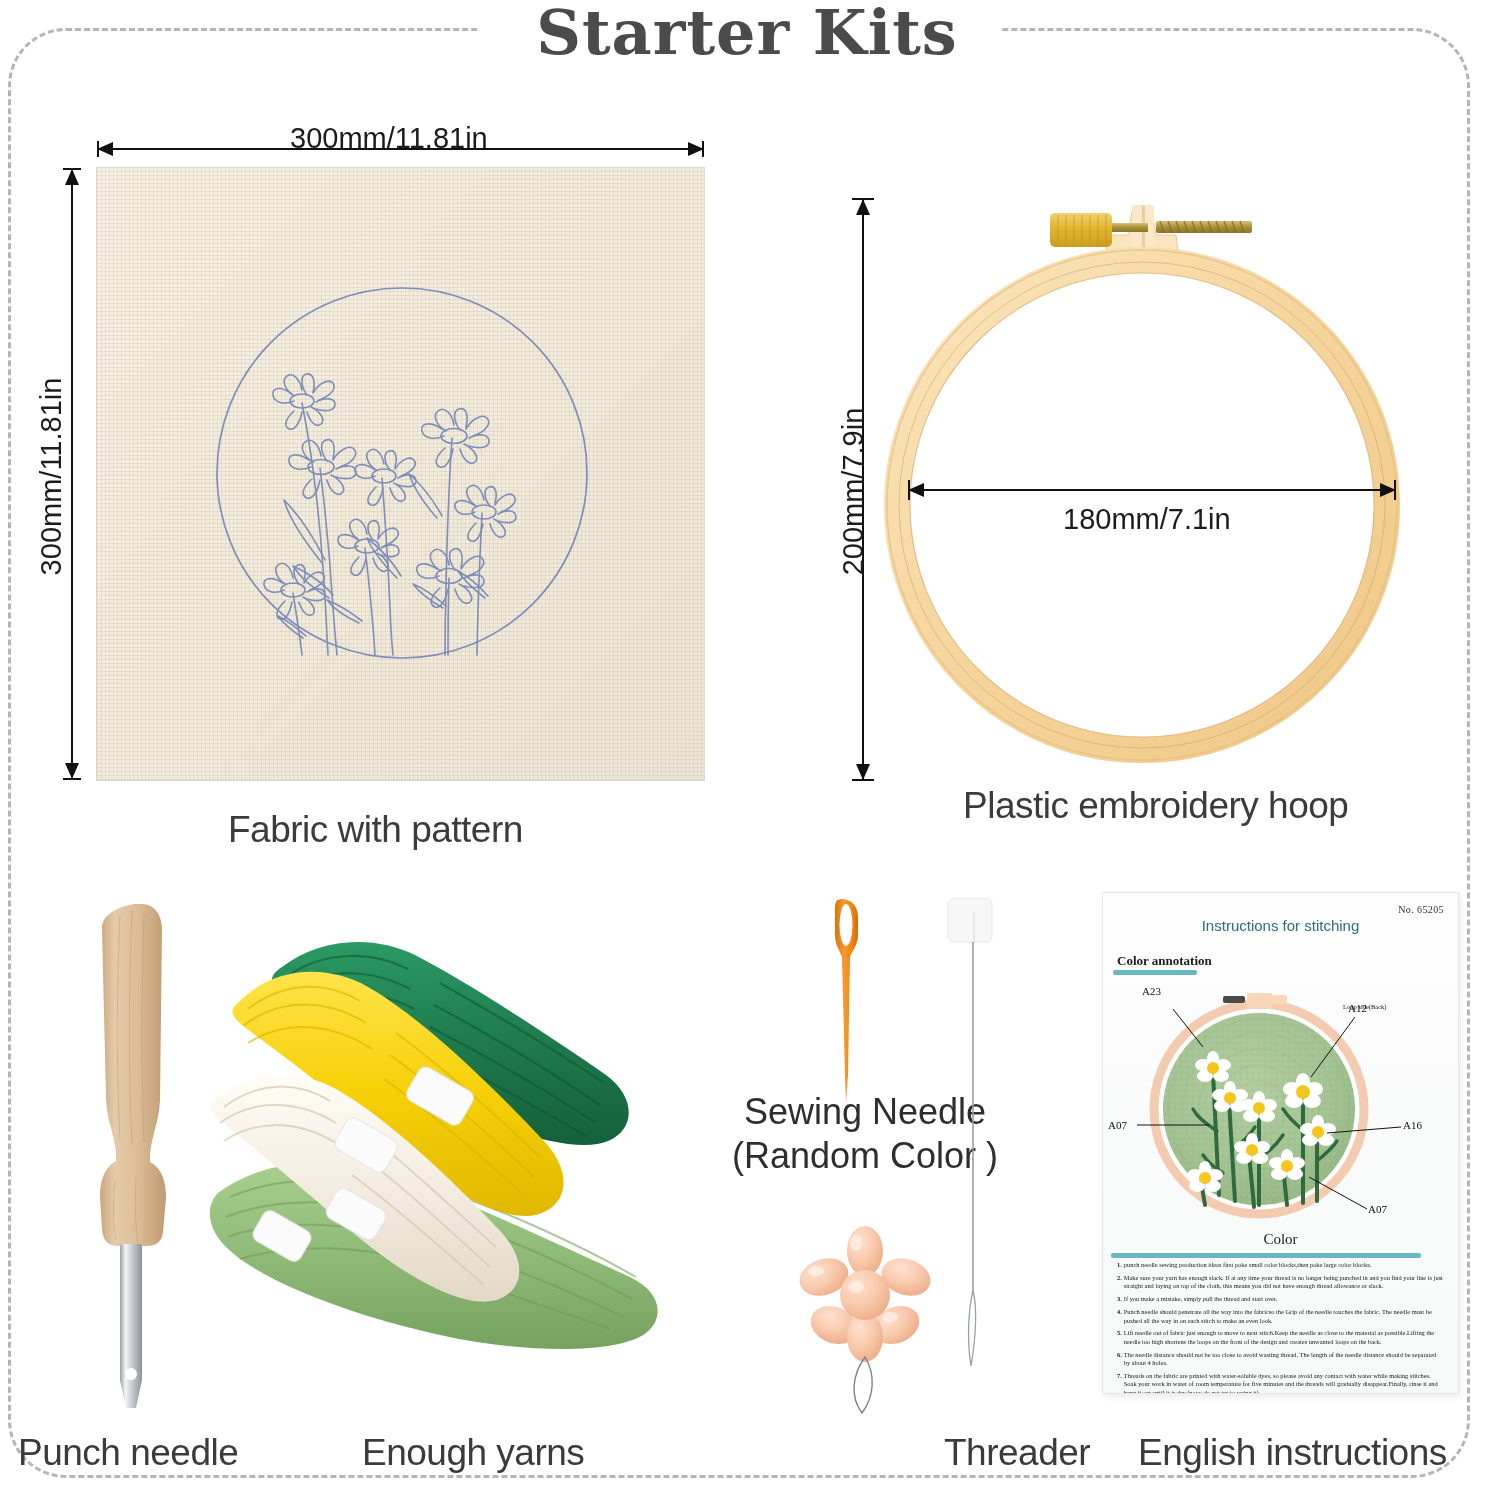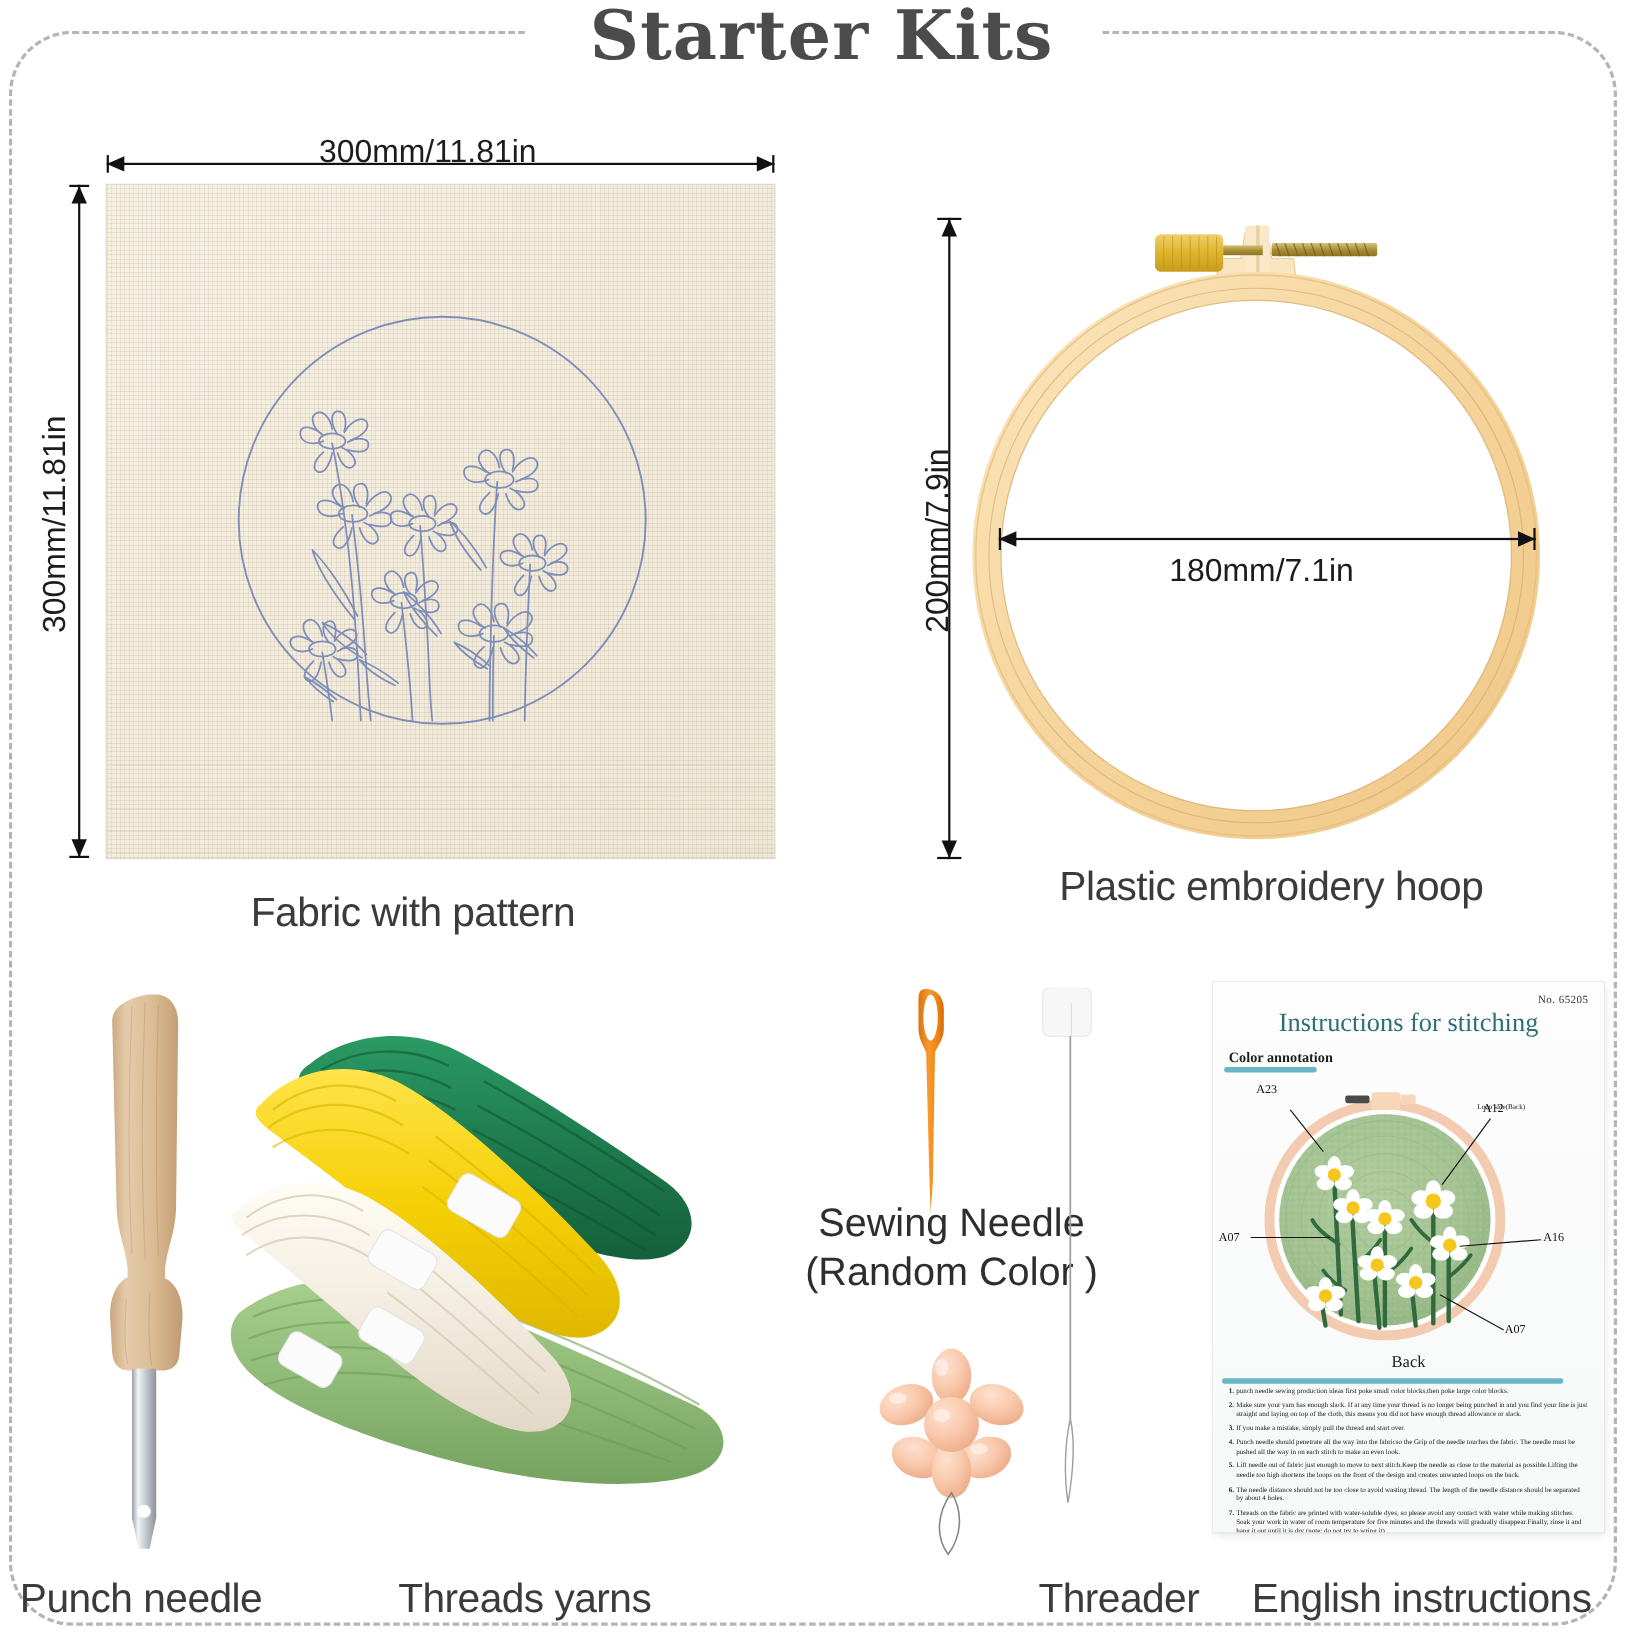--- a/index.html
+++ b/index.html
@@ -103,22 +103,22 @@
     box-shadow:0 0 0 1px #e6e6e6, 2px 3px 8px rgba(0,0,0,.10);
     overflow:hidden;
   }
   #sheet-no{
     position:absolute;right:14px;top:11px;
     font-family:"Liberation Serif", serif;
     font-size:10px;color:#333;letter-spacing:.4px;white-space:nowrap;
   }
   #sheet-title{
     position:absolute;left:0;top:24px;width:355px;text-align:center;
-    font-family:Liberation Serif, serif;
-    font-size:24px;color:#2b6f78;white-space:nowrap;
+    font-family:Liberation Sans, sans-serif;
+    font-size:15px;color:#2b6f78;white-space:nowrap;
   }
   #color-annot{
     position:absolute;left:14px;top:60px;
     font-family:Liberation Serif, serif;
     font-weight:bold;font-size:13px;color:#1d1d1d;white-space:nowrap;
   }
   #color-annot-bar{
     position:absolute;left:10px;top:77px;width:84px;height:5px;
     background:#69b6c4;border-radius:2px;
   }
@@ -493,21 +493,21 @@
     </g>
 
     <g>
       <rect x="209" y="152" width="62" height="38" rx="8" transform="rotate(30 240 171)" fill="#fbfbfb" stroke="#e4e4e4" stroke-width="1"></rect>
       <rect x="137" y="202" width="58" height="36" rx="8" transform="rotate(30 166 220)" fill="#fbfbfb" stroke="#e4e4e4" stroke-width="1"></rect>
       <rect x="128" y="272" width="56" height="34" rx="8" transform="rotate(30 156 289)" fill="#fbfbfb" stroke="#e4e4e4" stroke-width="1"></rect>
       <rect x="55" y="294" width="54" height="34" rx="8" transform="rotate(30 82 311)" fill="#fbfbfb" stroke="#e4e4e4" stroke-width="1"></rect>
     </g>
   </svg>
 </div>
-<div class="item-caption" style="left:362px;top:1432px;">Threads yarns</div>
+<div class="item-caption" style="left:362px;top:1432px;">Enough yarns</div>
 
 <div id="sew-needle">
   <svg viewBox="0 0 60 230" width="60" height="230">
     <defs>
       <linearGradient id="ndlGrad" x1="0" y1="0" x2="1" y2="0">
         <stop offset="0%" stop-color="#d9720e"></stop>
         <stop offset="40%" stop-color="#f79a2c"></stop>
         <stop offset="75%" stop-color="#ef8513"></stop>
         <stop offset="100%" stop-color="#cf6c08"></stop>
       </linearGradient>
@@ -707,21 +707,21 @@
     </g>
   </svg>
 
   <div class="callout-label" style="left:39px;top:92px;">A23</div>
   <div class="callout-label" style="left:245px;top:97px;margin-top:12px;">A12</div>
   <div class="callout-sub" style="left:240px;top:110px;">Loop side(Back)</div>
   <div class="callout-label" style="left:5px;top:226px;">A07</div>
   <div class="callout-label" style="left:300px;top:226px;">A16</div>
   <div class="callout-label" style="left:265px;top:310px;">A07</div>
 
-  <div id="notes-title">Back</div>
+  <div id="notes-title">Color</div>
   <div id="notes-bar"></div>
   <div id="notes-list">
     <div class="note">
         <span class="num">1.</span>
         <span class="txt">punch needle sewing production ideas first poke small color blocks,then poke large color blocks.</span>
       </div>
     <div class="note">
         <span class="num">2.</span>
         <span class="txt">Make sure your yarn has enough slack. If at any time your thread is no longer being punched in and you find your line is just straight and laying on top of the cloth, this means you did not have enough thread allowance or slack.</span>
       </div>

